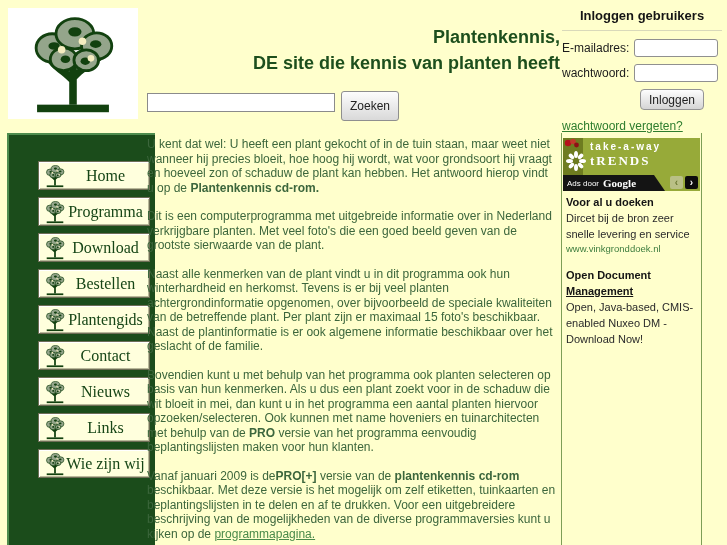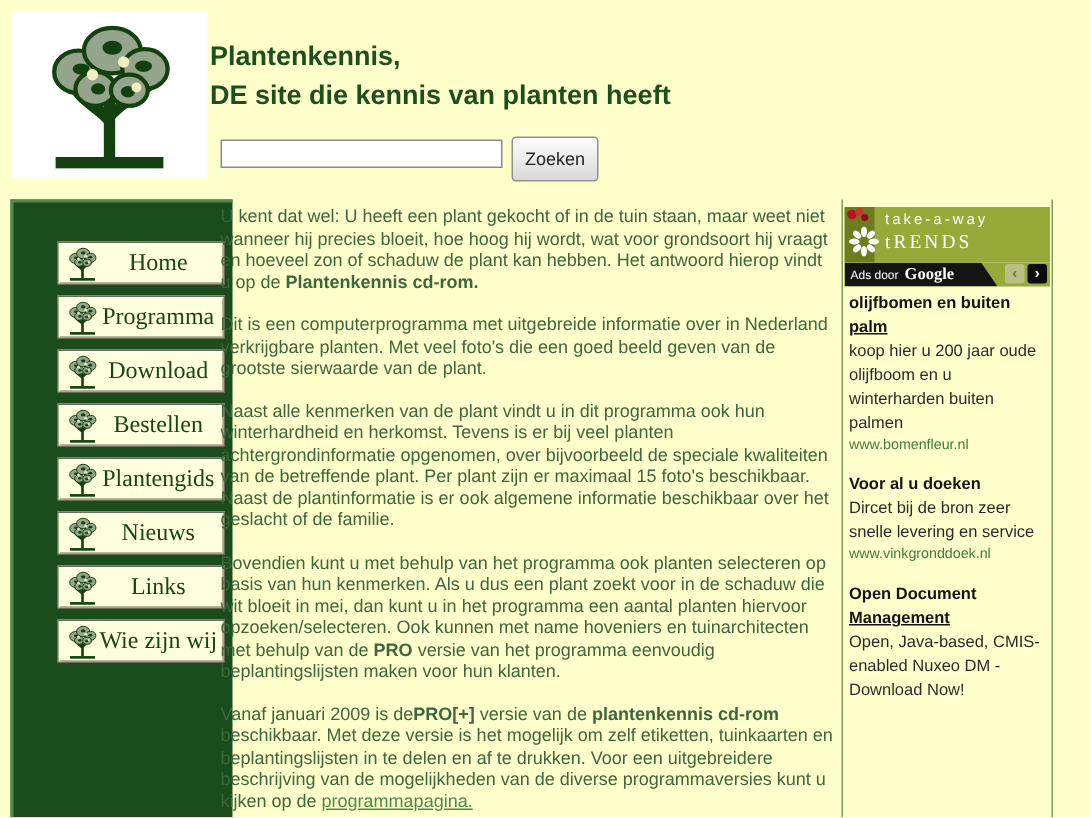--- a/index.html
+++ b/index.html
@@ -3,21 +3,21 @@
 <meta charset="utf-8">
 <style>
   * { margin:0; padding:0; box-sizing:border-box; }
   body { font-family:"Liberation Sans", sans-serif; }
   .page { position:relative; width:727px; height:545px; background:#FFFFCC; overflow:hidden; }
 
   
   .logo-box { position:absolute; left:8px; top:8px; width:130px; height:111px; background:#ffffff; display:flex; align-items:center; justify-content:center; }
   .logo-box svg { width:118px; height:104px; }
 
-  .site-title { position:absolute; left:140px; top:24px; width:420px; text-align:left; color:#1d4f1d; font-weight:bold; font-size:18px; line-height:26px; }
+  .site-title { position:absolute; left:140px; top:24px; width:420px; text-align:right; color:#1d4f1d; font-weight:bold; font-size:18px; line-height:26px; }
 
   .search-row { position:absolute; left:147px; top:91px; width:410px; height:24px; }
   .search-input { position:absolute; left:0; top:2px; width:188px; height:19px; border:1px solid #8b8b8b; background:#ffffff; font-size:12px; padding:0 3px; }
   .search-btn { position:absolute; left:194px; top:0; height:30px; padding:0 8px; font-size:12px; color:#222;
     background:linear-gradient(#fdfdfd,#d9d9d9); border:1px solid #8f8f8f; border-radius:3px; font-family:"Liberation Sans",sans-serif; }
   .google-block { position:absolute; left:278px; top:-4px; width:110px; text-align:center; }
   .google-logo { font-family:"Liberation Serif", serif; font-weight:bold; font-size:15px; letter-spacing:0; }
   .google-tm { font-size:7px; vertical-align:super; color:#777; }
   .google-caption { font-size:9px; color:#4c5c44; margin-top:-1px; }
 
@@ -45,21 +45,21 @@
   .content { position:absolute; left:147px; top:137px; width:409px; color:#3c663c; font-size:12px; line-height:14.5px; }
   .content p { margin:0 0 14px 0; }
   .b { font-weight:bold; }
   .lnk { color:#4a8a4a; text-decoration:underline; cursor:pointer; }
 
   
   .ads-col { position:absolute; left:561px; top:133px; width:141px; height:412px;
     border-left:1px solid #7d9e57; border-right:1px solid #7d9e57; padding:5px 0 0 0; }
   .banner { position:relative; width:137px; height:37px; margin:0 auto; background:#97aa39; overflow:hidden; cursor:pointer; }
   .banner-strip { position:absolute; left:0; top:0; width:20px; height:37px; background:#6e7c20; }
-  .banner-text { position:absolute; left:27px; top:3px; color:#ffffff; }
+  .banner-text { position:absolute; left:27px; top:3px; color:#ffffff;font-weight:bold; }
   .banner-line1 { font-size:10px; letter-spacing:2px; }
   .banner-line2 { font-family:"Liberation Serif", serif; font-size:13px; letter-spacing:2px; line-height:18px; }
   .banner-daisy { position:absolute; left:3px; top:13px; width:20px; height:20px; }
   .banner-redflower { position:absolute; left:1px; top:0px; width:16px; height:12px; }
 
   .ads-bar { position:relative; width:137px; height:16px; margin:0 auto; background:#97aa39; }
   .ads-tab { position:absolute; left:0; top:0; width:102px; height:16px; background:#141414;
     clip-path:polygon(0 0, 91px 0, 102px 16px, 0 16px); display:flex; align-items:center; }
   .ads-tab-label { color:#fff; font-size:8px; margin-left:4px; }
   .ads-tab-logo { color:#fff; font-family:"Liberation Serif", serif; font-weight:bold; font-size:11px; margin-left:4px; }
@@ -135,20 +135,34 @@
   <div class="site-title">
     <div>Plantenkennis,</div>
     <div>DE site die kennis van planten heeft</div>
   </div>
 
   <div class="search-row">
     <input class="search-input" type="text" style="">
     <button class="search-btn">Zoeken</button>
   </div>
 
+  <div class="login">
+    <div class="login-heading">Inloggen gebruikers</div>
+    <div class="login-divider"></div>
+    <div class="login-row">
+      <span class="login-label">E-mailadres:</span>
+      <input class="login-input" type="text" style="">
+    </div>
+    <div class="login-row">
+      <span class="login-label">wachtwoord:</span>
+      <input class="login-input" type="password" style="">
+    </div>
+    <button class="login-btn">Inloggen</button>
+    <span class="forgot-link">wachtwoord vergeten?</span>
+  </div>
 
   <div class="sidebar">
     <div class="menu-btn">
       <svg>
           <use href="#tree"></use>
         </svg>
       <span class="menu-label">Home</span>
     </div>
     <div class="menu-btn">
       <svg>
@@ -166,20 +180,26 @@
       <svg>
           <use href="#tree"></use>
         </svg>
       <span class="menu-label">Bestellen</span>
     </div>
     <div class="menu-btn">
       <svg>
           <use href="#tree"></use>
         </svg>
       <span class="menu-label">Plantengids</span>
+    </div>
+    <div class="menu-btn">
+      <svg>
+          <use href="#tree"></use>
+        </svg>
+      <span class="menu-label">Contact</span>
     </div>
     <div class="menu-btn">
       <svg>
           <use href="#tree"></use>
         </svg>
       <span class="menu-label">Nieuws</span>
     </div>
     <div class="menu-btn">
       <svg>
           <use href="#tree"></use>
@@ -224,25 +244,20 @@
         <span class="ads-tab-logo">Google</span>
       </div>
       <div class="ads-arrows">
         <div class="ads-arrow prev">‹</div>
         <div class="ads-arrow next">›</div>
       </div>
     </div>
 
     <div class="ads-list">
       <div class="ad">
-        <div class="ad-title"><span>olijfbomen en buiten</span><br><span class="line2">palm</span></div>
-        <div class="ad-body">koop hier u 200 jaar oude olijfboom en u winterharden buiten palmen</div>
-        <div class="ad-url">www.bomenfleur.nl</div>
-      </div>
-      <div class="ad">
         <div class="ad-title"><span>Voor al u doeken</span></div>
         <div class="ad-body">Dircet bij de bron zeer snelle levering en service</div>
         <div class="ad-url">www.vinkgronddoek.nl</div>
       </div>
       <div class="ad">
         <div class="ad-title"><span>Open Document</span><br><span class="line2">Management</span></div>
         <div class="ad-body">Open, Java-based, CMIS-enabled Nuxeo DM - Download Now!</div>
 
       </div>
 

